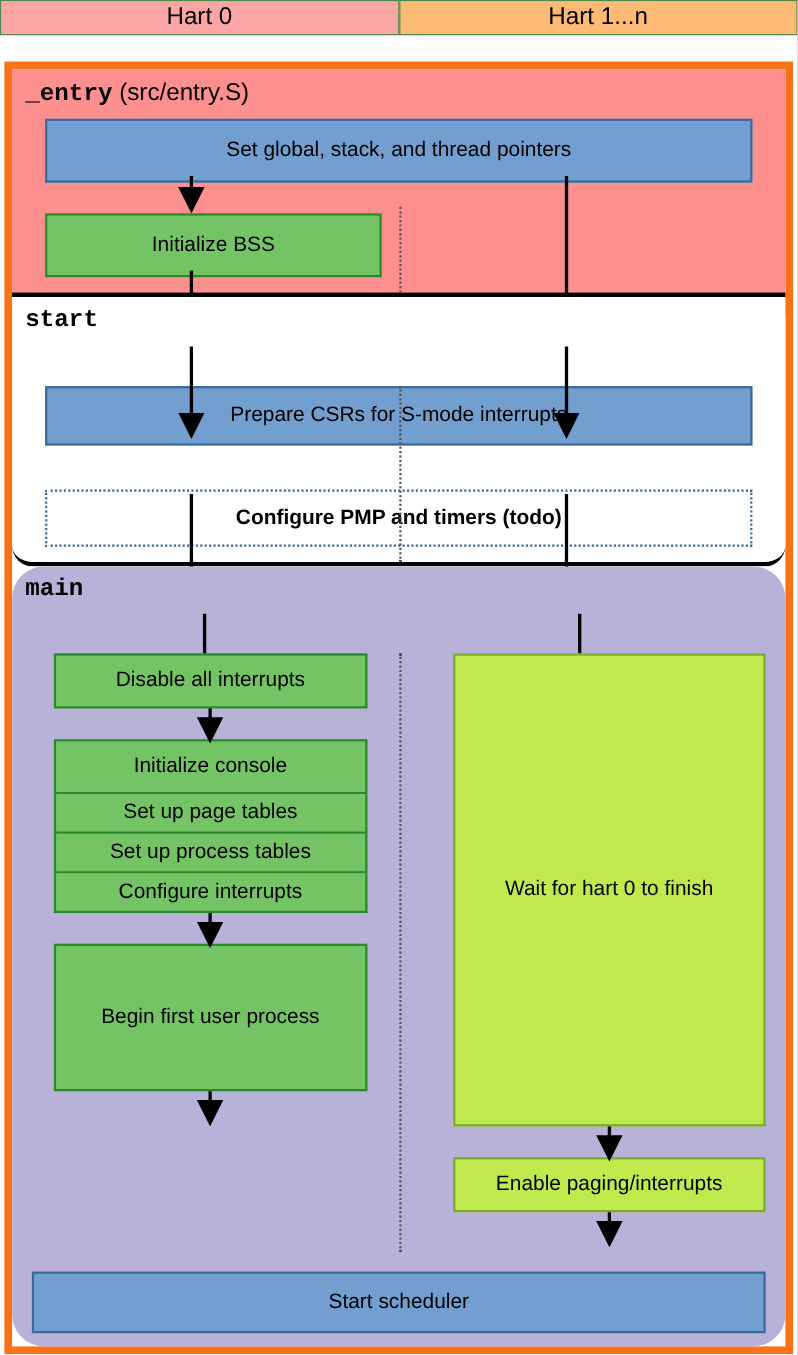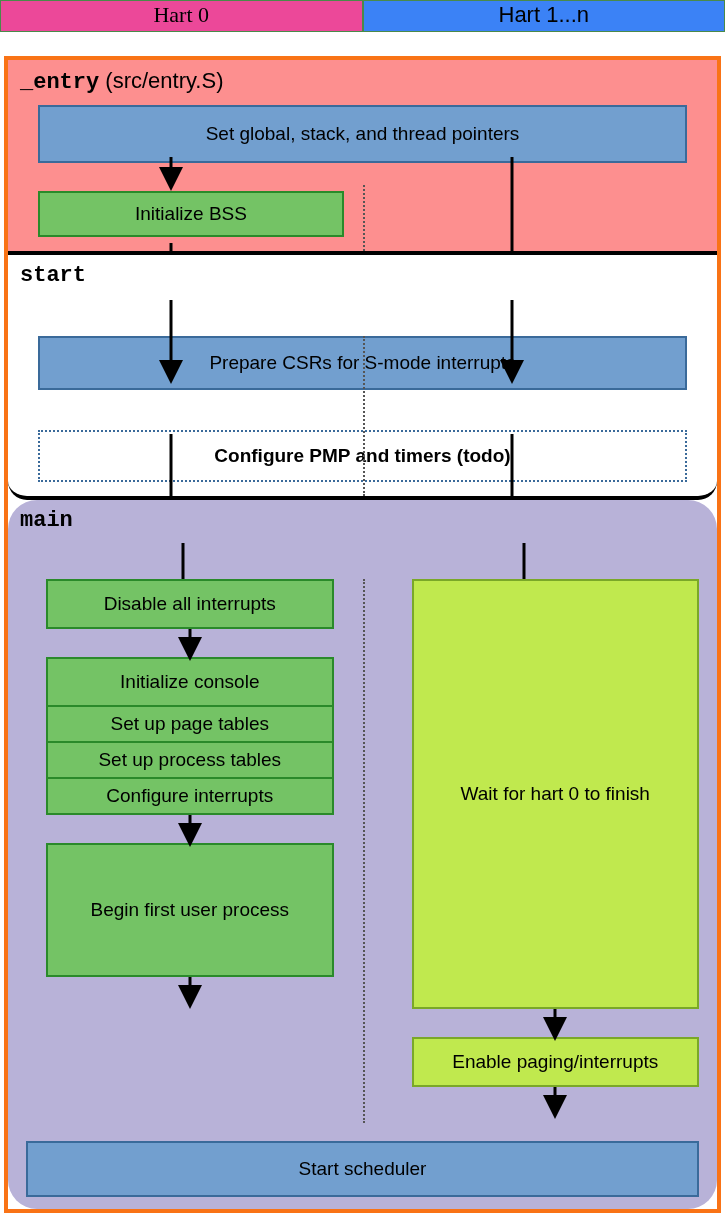--- a/index.html
+++ b/index.html
@@ -12,26 +12,26 @@
   }
   .mono { font-family: "Courier New", Courier, monospace; font-weight: bold; }
   .header-row { display: flex; width: 725px; }
   .header-cell {
     flex: 1;
     text-align: center;
     font-size: 22px;
     padding: 1px 0 3px 0;
     border: 1px solid #4a8a4a;
   }
-  .hart0-hdr { background: #ec4899; font-family: Liberation Serif, serif; }
-  .hart1-hdr { background: #3b82f6; }
+  .hart0-hdr { background: #fca5a5; }
+  .hart1-hdr { background: #fdba74; }
 
   .outer {
     margin: 24px 4px 4px 4px;
-    border: 4px solid #f97316;
+    border: 7px solid #f97316;
   }
   .section {
     border-bottom: 4px solid #000;
     position: relative;
     padding: 0;
   }
   .section:last-child { border-bottom: none; border-radius: 29px; }
   .section-title {
     font-size: 22px;
     padding: 8px 0 4px 12px;
@@ -49,21 +49,21 @@
     justify-content: center;
   }
   .blue  { background: #729fcf; border-color: #3a6a9a; }
   .green { background: #74c365; border-color: #2a8a2a; }
   .lime  { background: #c0e94e; border-color: #7aa828; }
   .todo  { background: #fff; border: 2px dotted #3a6a9a; font-weight: bold; }
 
   
   .entry-content { padding: 6px 30px 14px 30px; position: relative; }
   .entry-box1 { height: 58px; margin-bottom: 0; }
-  .entry-box2 { width: 306px; height: 46px; margin-top: 28px; text-align: right; }
+  .entry-box2 { width: 306px; height: 58px; margin-top: 28px; text-align: right; }
 
   
   .vdiv {
     position: absolute;
     border-left: 2px dotted #555;
     top: 0; bottom: 0;
     left: 50%;
   }
 
   

